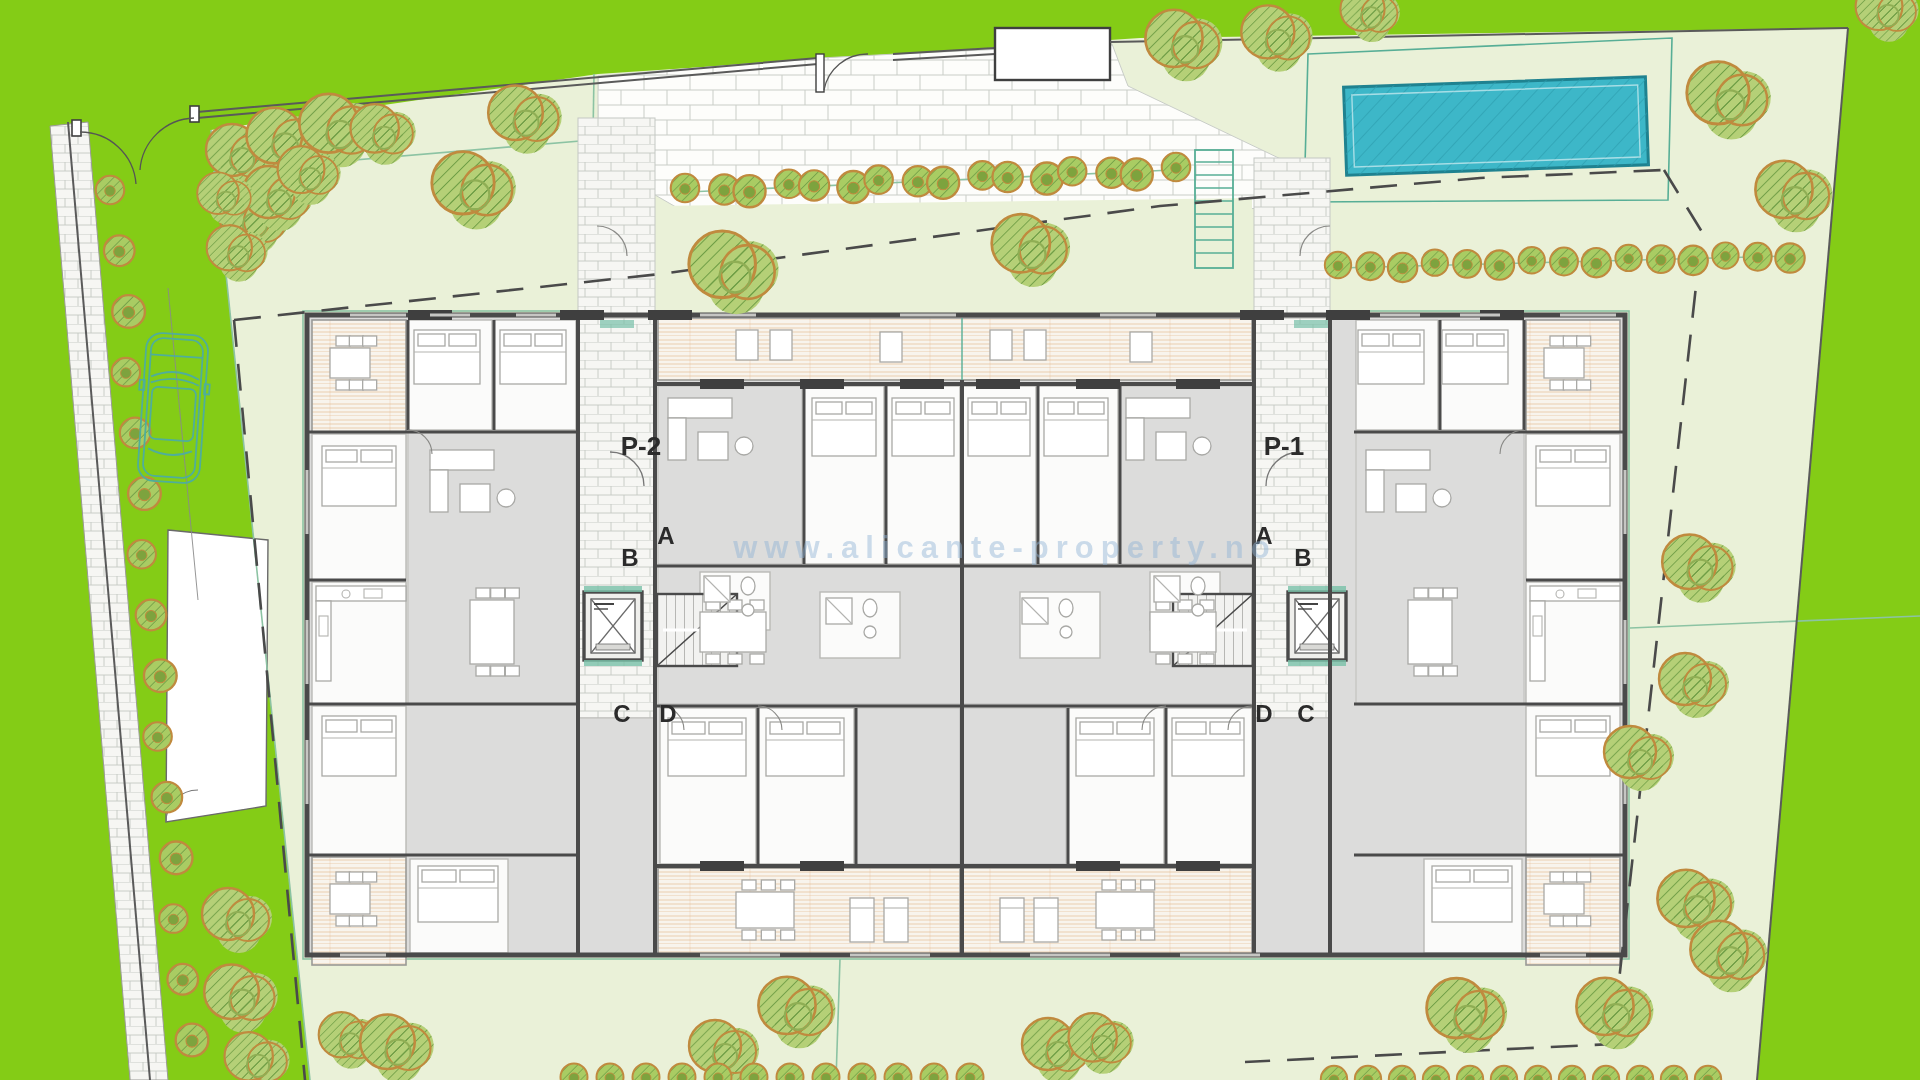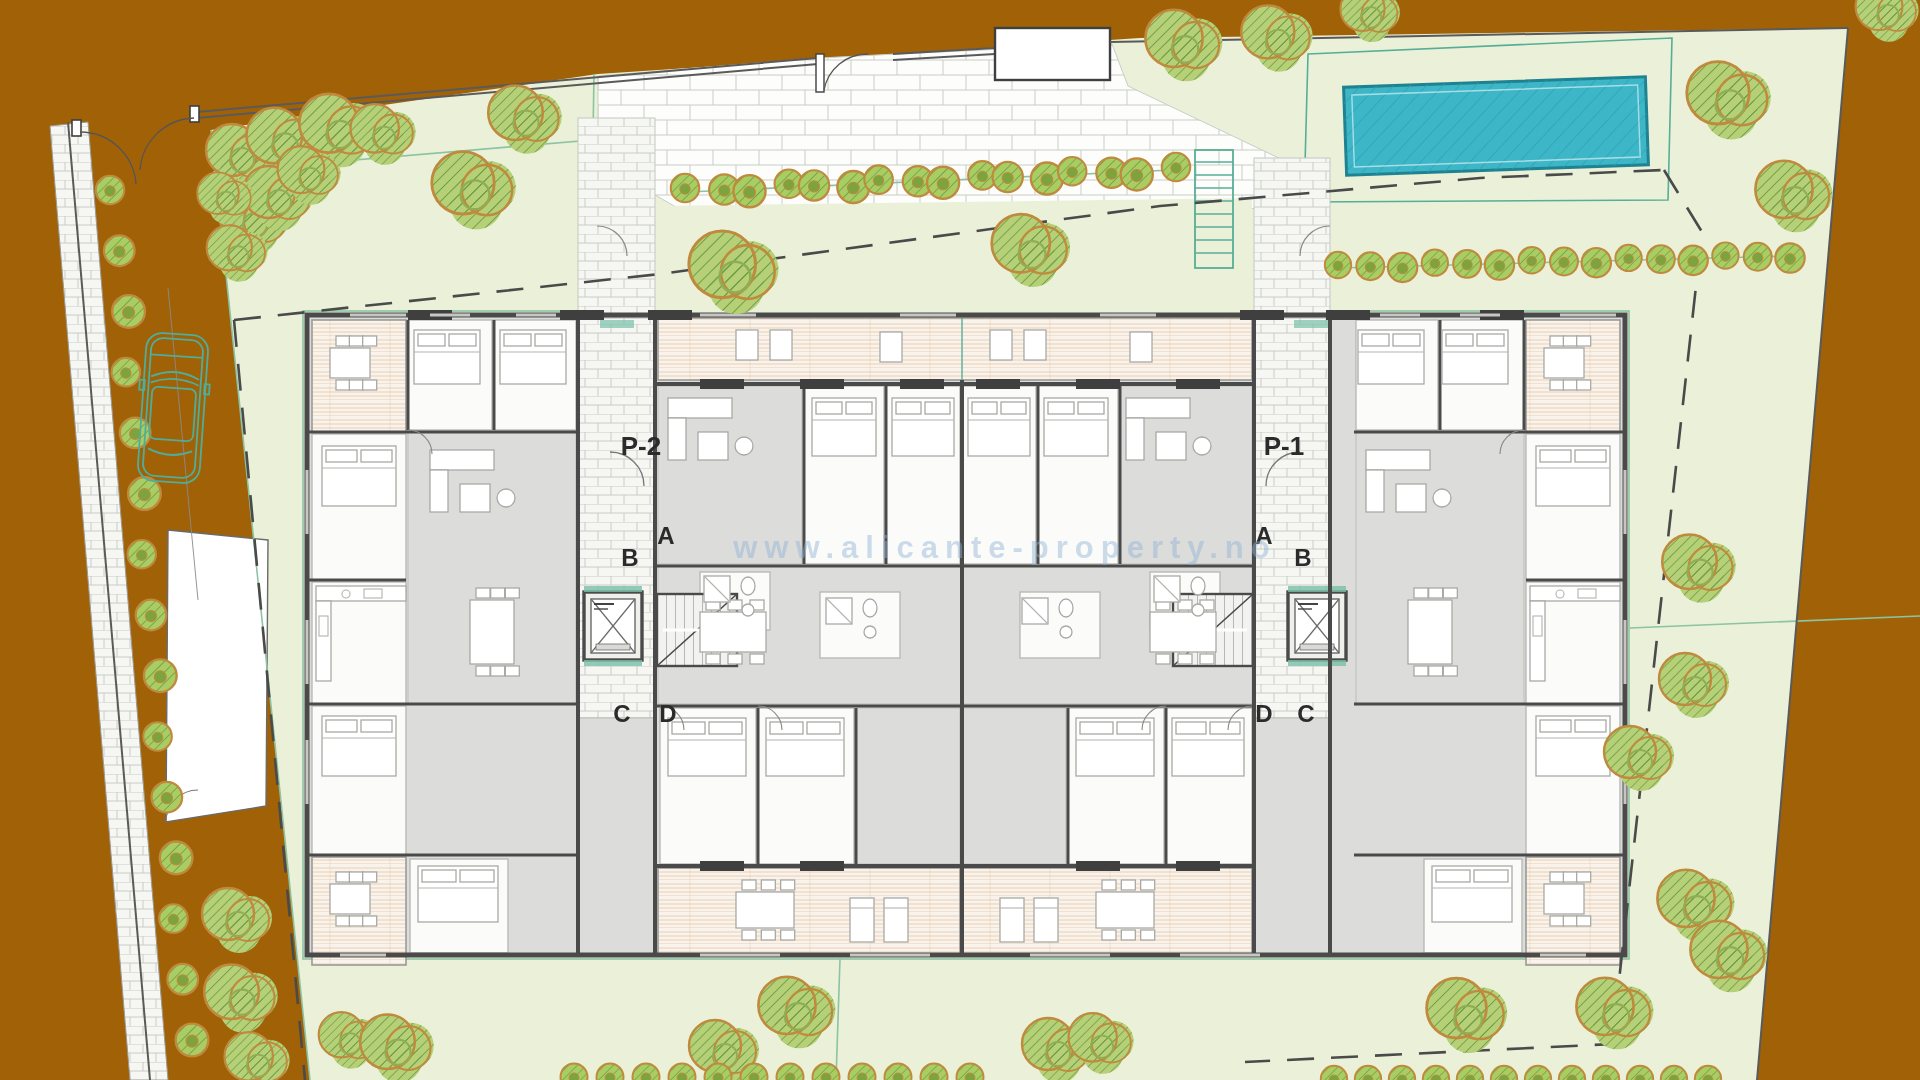--- a/index.html
+++ b/index.html
@@ -1,16 +1,16 @@
 <!DOCTYPE html>
 <html><head>
 <meta charset="utf-8">
 <style>
   html,body{margin:0;padding:0;background:#fff;}
-  .stage{position:relative;width:1920px;height:1080px;background:#a16207;overflow:hidden;
+  .stage{position:relative;width:1920px;height:1080px;background:#84cc16;overflow:hidden;
          font-family:"Liberation Sans", sans-serif;}
   svg{position:absolute;left:0;top:0;}
   .lawn{fill:var(--lawn,#eaf1d8);}
   .lawnline{stroke:var(--lawn-line,#8cc3a3);stroke-width:1.6;fill:none;}
   .pool{fill:var(--pool,#3db7c8);stroke:var(--pool-rim,#1f8290);stroke-width:3;}
   .wall{stroke:var(--wall,#4a4a4a);fill:none;}
   .roomW{fill:var(--room-white,#fbfbfa);stroke:#b9b9b6;stroke-width:1.4;}
   .roomG{fill:var(--room-gray,#dcdcdb);stroke:#bdbdba;stroke-width:1;}
   .furn{stroke:#a9a9a6;stroke-width:1.3;fill:#ffffff;}
   .furnL{stroke:#b3b3b0;stroke-width:1.1;fill:none;}

